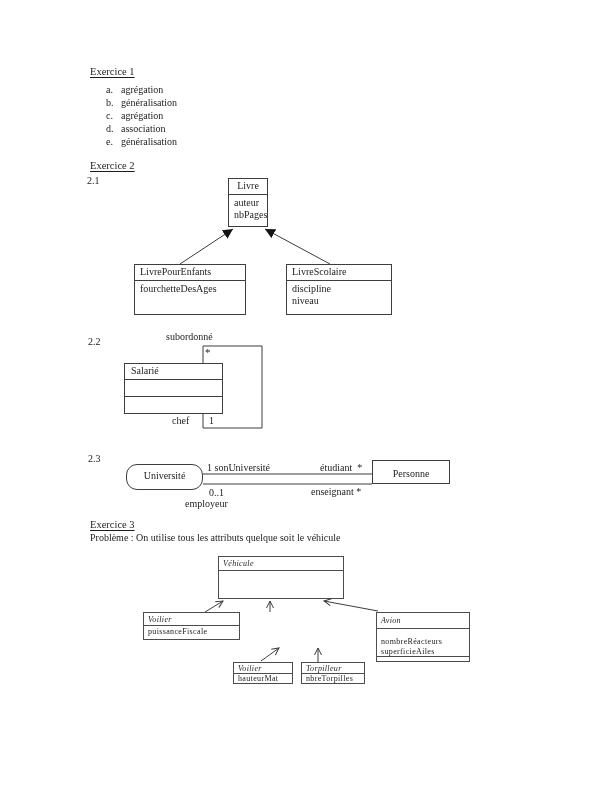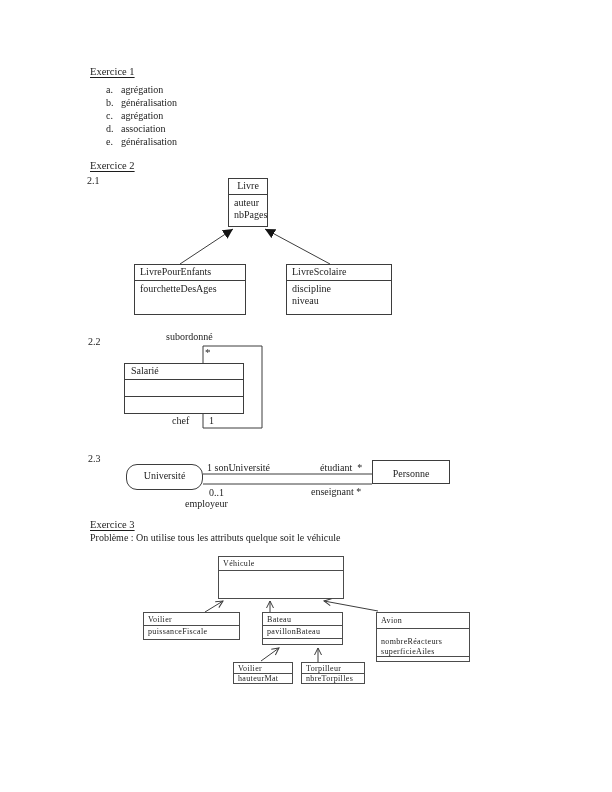--- a/index.html
+++ b/index.html
@@ -24,21 +24,21 @@
     display:flex;flex-direction:column;
   }
   .uml-box .title{padding:1px 5px 0 5px;box-sizing:border-box;flex:0 0 auto;}
   .uml-box .title.center{text-align:center;padding-left:0;padding-right:0;}
   .uml-box .comp{border-top:1px solid #3d3d3d;box-sizing:border-box;flex:0 0 auto;}
   .uml-box .comp.grow{flex:1 1 auto;}
   .uml-box .attrs{padding:2px 5px 0 5px;}
   .ex3 .uml-box, .uml-box.ex3{
     border-color:#4c4c4c;font-size:8px;letter-spacing:0.35px;line-height:10px;
   }
-  .uml-box.ex3 .title{padding:2px 4px 0 4px;}
+  .uml-box.ex3 .title{padding:2px 4px 0 4px;font-style:italic;}
   .uml-box.ex3 .comp{border-top-color:#4c4c4c;}
   .uml-box.ex3 .attrs{padding:1px 4px 0 4px;}
   svg.connectors{position:absolute;left:0;top:0;pointer-events:none;}
 </style>
 </head>
 <body>
 
 <div class="page">
 
   <div class="heading" style="left:90px;top:66px;">Exercice 1</div>
@@ -83,21 +83,21 @@
   </div>
   <div class="uml-box" style="left:286px;top:264px;width:106px;height:51px;">
     <div class="title" style="height:15px;">LivreScolaire</div>
     <div class="comp grow attrs">
       <div>discipline</div>
       <div>niveau</div>
     </div>
   </div>
 
   <div class="seclabel" style="left:88px;top:336px;">2.2</div>
-  <div class="uml-box" style="left:124px;top:363px;width:120px;height:51px;">
+  <div class="uml-box" style="left:124px;top:363px;width:99px;height:51px;">
     <div class="title" style="height:15px;padding-left:6px;">Salarié</div>
     <div class="comp" style="height:17px;"></div>
     <div class="comp grow"></div>
   </div>
   <div class="lbl" style="left:166px;top:331px;">subordonné</div>
   <div class="lbl" style="left:205px;top:347px;font-size:11px;">*</div>
   <div class="lbl" style="left:172px;top:415px;">chef</div>
   <div class="lbl" style="left:209px;top:415px;">1</div>
 
   <div class="seclabel" style="left:88px;top:453px;">2.3</div>
@@ -121,27 +121,20 @@
     <div class="comp grow"></div>
   </div>
 
   <div class="uml-box ex3" style="left:143px;top:612px;width:97px;height:28px;">
     <div class="title" style="height:12px;">Voilier</div>
     <div class="comp grow attrs">
       <div>puissanceFiscale</div>
     </div>
   </div>
 
-  <div class="uml-box ex3" style="left:262px;top:612px;width:81px;height:33px;">
-    <div class="title" style="height:12px;">Bateau</div>
-    <div class="comp attrs" style="height:13px;">
-      <div>pavillonBateau</div>
-    </div>
-    <div class="comp grow"></div>
-  </div>
 
   <div class="uml-box ex3" style="left:376px;top:612px;width:94px;height:50px;">
     <div class="title" style="height:15px;padding-top:3px;">Avion</div>
     <div class="comp attrs" style="height:28px;padding-top:8px;">
       <div>nombreRéacteurs</div>
       <div>superficieAiles</div>
     </div>
     <div class="comp grow"></div>
   </div>
 

